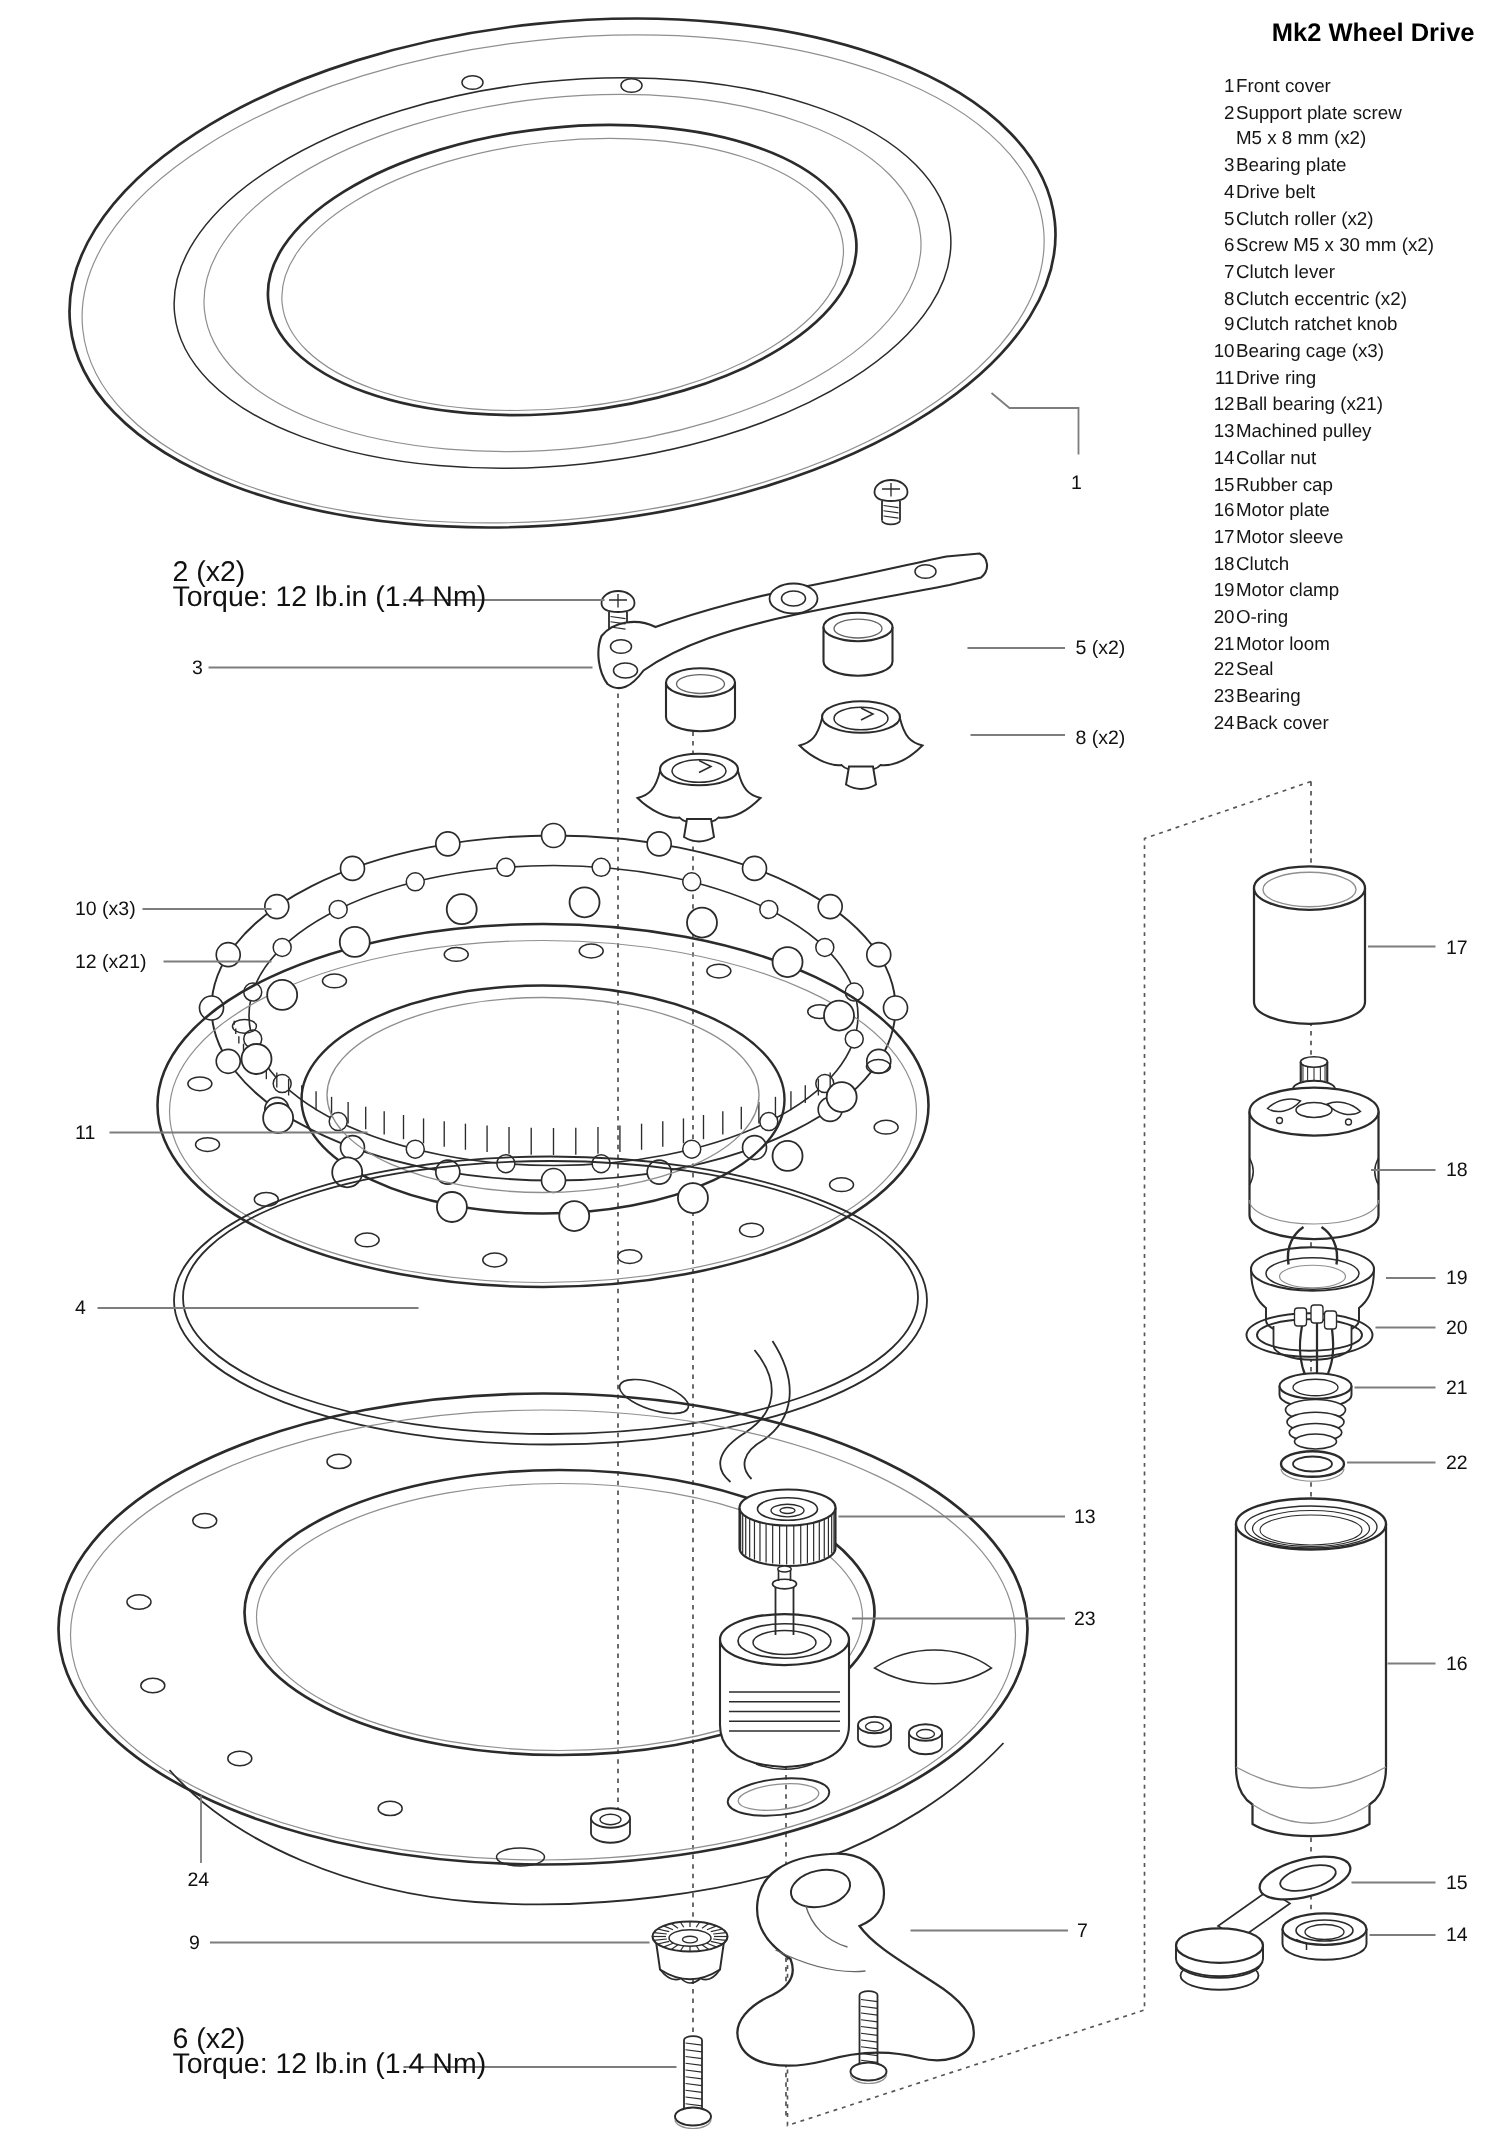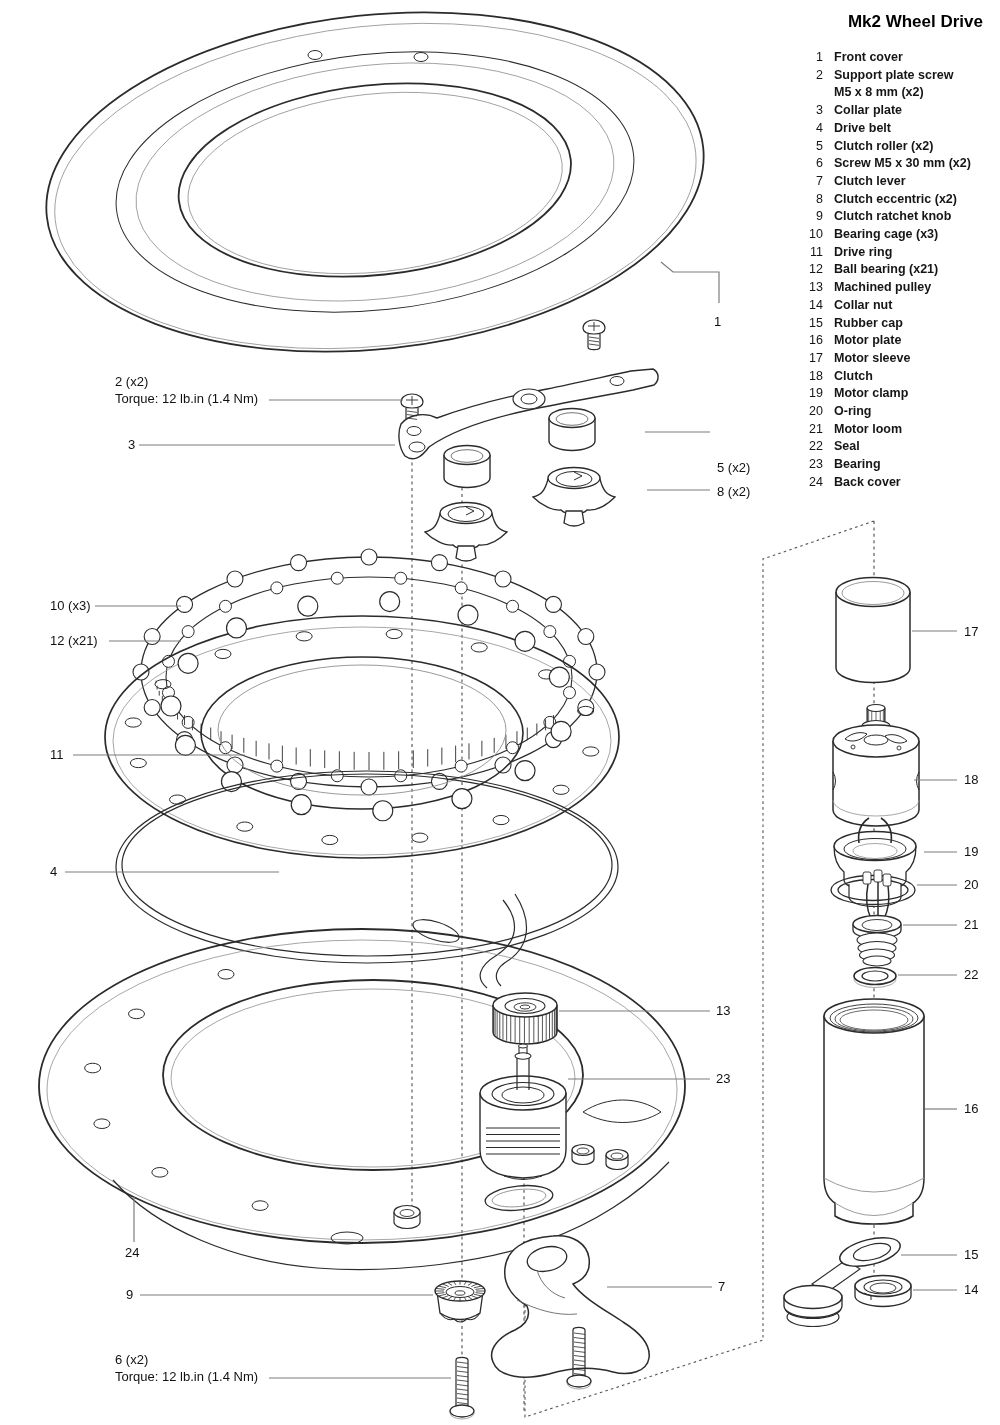--- a/index.html
+++ b/index.html
@@ -1,25 +1,25 @@
 <!DOCTYPE html>
 <html><head>
 <meta charset="utf-8">
 <style>
   html,body{margin:0;padding:0;background:#fff;}
   body{width:1000px;height:1425px;position:relative;font-family:"Liberation Sans",sans-serif;color:#161616;overflow:hidden;}
   #stage{position:absolute;left:17px;top:0;width:1000px;height:1425px;}
   svg{position:absolute;left:0;top:0;}
   .callout{position:absolute;font-size:13px;line-height:16px;color:#111;white-space:nowrap;}
-  .torque-block{position:absolute;font-size:13px;line-height:17px;color:#111;white-space:nowrap;}
+  .torque-block{position:absolute;font-size:19px;line-height:17px;color:#111;white-space:nowrap;}
   #plist{position:absolute;left:780px;top:49px;width:216px;}
   #plist-title{position:absolute;left:780px;top:12px;width:186px;text-align:right;font-size:17px;font-weight:bold;color:#000;}
   .plist-row{display:flex;align-items:flex-start;line-height:17.7px;font-size:12.5px;}
   .plist-row .pnum{width:26px;text-align:right;flex:0 0 26px;}
-  .plist-row .pname{margin-left:11px;font-weight:bold;}
+  .plist-row .pname{margin-left:1px;}
 </style>
 </head>
 <body>
 
 <div id="stage">
 
 <svg width="1000" height="1425" viewBox="0 0 1000 1425">
 
   <g stroke="#4d4d4d" stroke-width="1.1" fill="none" stroke-dasharray="3 3.4">
     <path d="M395,424 V1206"></path>
@@ -504,21 +504,21 @@
   <div class="plist-row">
         <span class="pnum">1</span>
         <span class="pname">Front cover</span>
       </div>
   <div class="plist-row">
         <span class="pnum">2</span>
         <span class="pname"><span>Support plate screw</span><br><span>M5 x 8 mm (x2)</span></span>
       </div>
   <div class="plist-row">
         <span class="pnum">3</span>
-        <span class="pname">Collar plate</span>
+        <span class="pname">Bearing plate</span>
       </div>
   <div class="plist-row">
         <span class="pnum">4</span>
         <span class="pname">Drive belt</span>
       </div>
   <div class="plist-row">
         <span class="pnum">5</span>
         <span class="pname">Clutch roller (x2)</span>
       </div>
   <div class="plist-row">
@@ -598,21 +598,21 @@
         <span class="pname">Back cover</span>
       </div>
 </div>
 
 <span class="callout" style="left:697px;top:314px;">1</span>
 <div class="torque-block" style="left:98px;top:373px;">
   <div>2 (x2)</div>
   <div>Torque: 12 lb.in (1.4 Nm)</div>
 </div>
 <span class="callout" style="left:111px;top:437px;">3</span>
-<span class="callout" style="left:700px;top:424px;margin-top:36px;">5 (x2)</span>
+<span class="callout" style="left:700px;top:424px;">5 (x2)</span>
 <span class="callout" style="left:700px;top:484px;">8 (x2)</span>
 <span class="callout" style="left:33px;top:598px;">10 (x3)</span>
 <span class="callout" style="left:33px;top:633px;text-align:right;">12 (x21)</span>
 <span class="callout" style="left:33px;top:747px;">11</span>
 <span class="callout" style="left:33px;top:864px;">4</span>
 <span class="callout" style="left:108px;top:1245px;">24</span>
 <span class="callout" style="left:109px;top:1287px;">9</span>
 <div class="torque-block" style="left:98px;top:1351px;">
   <div>6 (x2)</div>
   <div>Torque: 12 lb.in (1.4 Nm)</div>

